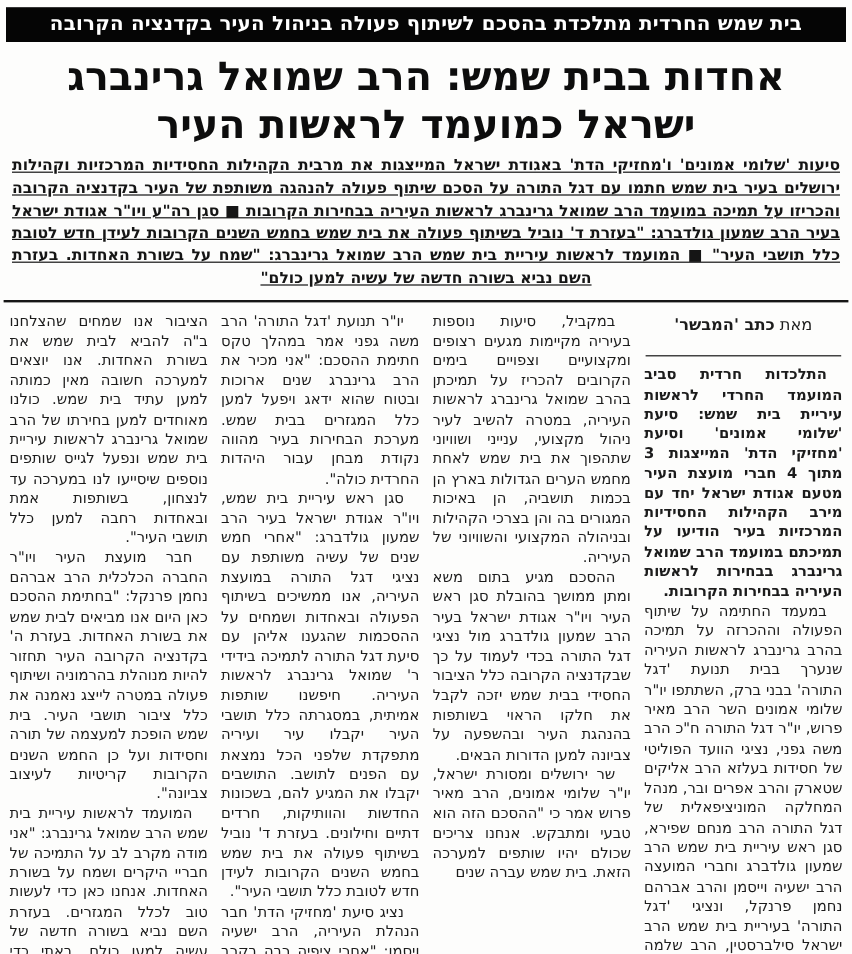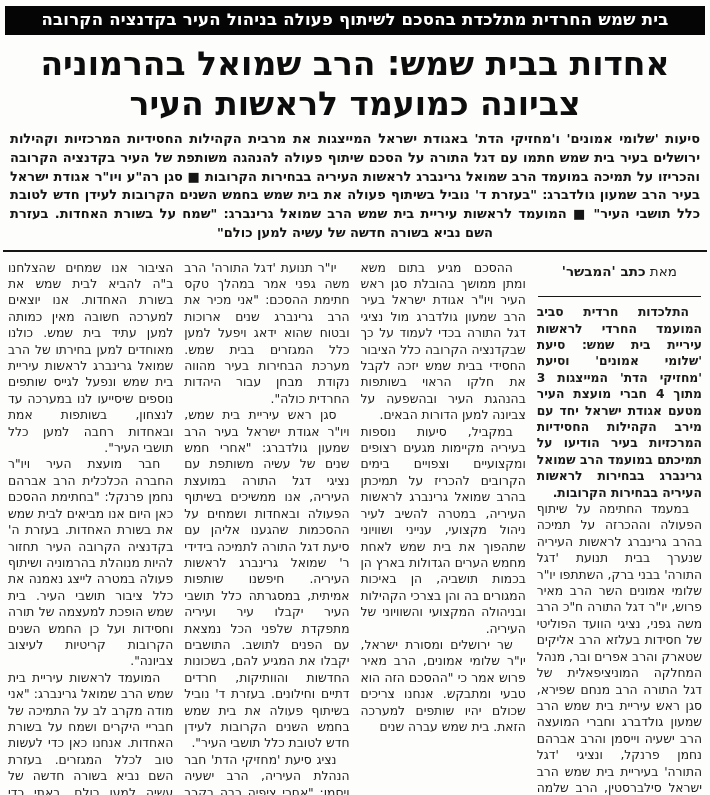--- a/index.html
+++ b/index.html
@@ -25,20 +25,21 @@
     text-align:center; font-weight:bold; color:#0d0d0d;
     font-size:33px; line-height:1.22;
   }
   .headline .hl-line { display:block; }
 
   .lead {
     margin:2px 10px 0 10px;
     font-size:13px; font-weight:bold; line-height:1.44;
     text-align:justify; text-align-last:center;
     color:#151515;
+    text-decoration:underline;
   }
 
   .lead-rule {
     height:0; border:none; border-top:2px solid #161616;
     margin:7px 3px 0 3px;
   }
 
   .cols {
     display:flex; gap:11px;
     margin:8px 8px 0 8px;
@@ -63,37 +64,37 @@
   .para.bold { font-weight:bold; }
 </style>
 </head>
 <body>
 
 <div class="page">
 
   <div class="kicker">בית שמש החרדית מתלכדת בהסכם לשיתוף פעולה בניהול העיר בקדנציה הקרובה</div>
 
   <h1 class="headline">
-    <span class="hl-line">אחדות בבית שמש: הרב שמואל בהרמוניה</span>
-    <span class="hl-line">צביונה כמועמד לראשות העיר</span>
+    <span class="hl-line">אחדות בבית שמש: הרב שמואל גרינברג</span>
+    <span class="hl-line">ישראל כמועמד לראשות העיר</span>
   </h1>
 
   <div class="lead">סיעות 'שלומי אמונים' ו'מחזיקי הדת' באגודת ישראל המייצגות את מרבית הקהילות החסידיות המרכזיות וקהילות ירושלים בעיר בית שמש חתמו עם דגל התורה על הסכם שיתוף פעולה להנהגה משותפת של העיר בקדנציה הקרובה והכריזו על תמיכה במועמד הרב שמואל גרינברג לראשות העיריה בבחירות הקרובות ■ סגן רה"ע ויו"ר אגודת ישראל בעיר הרב שמעון גולדברג: "בעזרת ד' נוביל בשיתוף פעולה את בית שמש בחמש השנים הקרובות לעידן חדש לטובת כלל תושבי העיר" ■ המועמד לראשות עיריית בית שמש הרב שמואל גרינברג: "שמח על בשורת האחדות. בעזרת השם נביא בשורה חדשה של עשיה למען כולם"</div>
 
   <hr class="lead-rule">
 
   <div class="cols">
       <div class="col">
         <div class="byline"><span>מאת </span><span class="byline-author">כתב 'המבשר'</span></div>
         <p class="para bold">התלכדות חרדית סביב המועמד החרדי לראשות עיריית בית שמש: סיעת 'שלומי אמונים' וסיעת 'מחזיקי הדת' המייצגות 3 מתוך 4 חברי מועצת העיר מטעם אגודת ישראל יחד עם מירב הקהילות החסידיות המרכזיות בעיר הודיעו על תמיכתם במועמד הרב שמואל גרינברג בבחירות לראשות העיריה בבחירות הקרובות.</p>
         <p class="para">במעמד החתימה על שיתוף הפעולה וההכרזה על תמיכה בהרב גרינברג לראשות העיריה שנערך בבית תנועת 'דגל התורה' בבני ברק, השתתפו יו"ר שלומי אמונים השר הרב מאיר פרוש, יו"ר דגל התורה ח"כ הרב משה גפני, נציגי הוועד הפוליטי של חסידות בעלזא הרב אליקים שטארק והרב אפרים ובר, מנהל המחלקה המוניציפאלית של דגל התורה הרב מנחם שפירא, סגן ראש עיריית בית שמש הרב שמעון גולדברג וחברי המועצה הרב ישעיה וייסמן והרב אברהם נחמן פרנקל, ונציגי 'דגל התורה' בעיריית בית שמש הרב ישראל סילברסטין, הרב שלמה ברילנט,</p>
       </div>
       <div class="col">
+        <p class="para">במקביל, סיעות נוספות בעיריה מקיימות מגעים רצופים ומקצועיים וצפויים בימים הקרובים להכריז על תמיכתן בהרב שמואל גרינברג לראשות העיריה, במטרה להשיב לעיר ניהול מקצועי, ענייני ושוויוני שתהפוך את בית שמש לאחת מחמש הערים הגדולות בארץ הן בכמות תושביה, הן באיכות המגורים בה והן בצרכי הקהילות ובניהולה המקצועי והשוויוני של העיריה.</p>
         <p class="para">ההסכם מגיע בתום משא ומתן ממושך בהובלת סגן ראש העיר ויו"ר אגודת ישראל בעיר הרב שמעון גולדברג מול נציגי דגל התורה בכדי לעמוד על כך שבקדנציה הקרובה כלל הציבור החסידי בבית שמש יזכה לקבל את חלקו הראוי בשותפות בהנהגת העיר ובהשפעה על צביונה למען הדורות הבאים.</p>
-        <p class="para">במקביל, סיעות נוספות בעיריה מקיימות מגעים רצופים ומקצועיים וצפויים בימים הקרובים להכריז על תמיכתן בהרב שמואל גרינברג לראשות העיריה, במטרה להשיב לעיר ניהול מקצועי, ענייני ושוויוני שתהפוך את בית שמש לאחת מחמש הערים הגדולות בארץ הן בכמות תושביה, הן באיכות המגורים בה והן בצרכי הקהילות ובניהולה המקצועי והשוויוני של העיריה.</p>
         <p class="para">שר ירושלים ומסורת ישראל, יו"ר שלומי אמונים, הרב מאיר פרוש אמר כי "ההסכם הזה הוא טבעי ומתבקש. אנחנו צריכים שכולם יהיו שותפים למערכה הזאת. בית שמש עברה שנים</p>
       </div>
       <div class="col">
         <p class="para">יו"ר תנועת 'דגל התורה' הרב משה גפני אמר במהלך טקס חתימת ההסכם: "אני מכיר את הרב גרינברג שנים ארוכות ובטוח שהוא ידאג ויפעל למען כלל המגזרים בבית שמש. מערכת הבחירות בעיר מהווה נקודת מבחן עבור היהדות החרדית כולה".</p>
         <p class="para">סגן ראש עיריית בית שמש, ויו"ר אגודת ישראל בעיר הרב שמעון גולדברג: "אחרי חמש שנים של עשיה משותפת עם נציגי דגל התורה במועצת העיריה, אנו ממשיכים בשיתוף הפעולה ובאחדות ושמחים על ההסכמות שהגענו אליהן עם סיעת דגל התורה לתמיכה בידידי ר' שמואל גרינברג לראשות העיריה. חיפשנו שותפות אמיתית, במסגרתה כלל תושבי העיר יקבלו עיר ועיריה מתפקדת שלפני הכל נמצאת עם הפנים לתושב. התושבים יקבלו את המגיע להם, בשכונות החדשות והוותיקות, חרדים דתיים וחילונים. בעזרת ד' נוביל בשיתוף פעולה את בית שמש בחמש השנים הקרובות לעידן חדש לטובת כלל תושבי העיר".</p>
         <p class="para">נציג סיעת 'מחזיקי הדת' חבר הנהלת העיריה, הרב ישעיה ויסמן: "אחרי ציפיה רבה בקרב כלל</p>
       </div>
       <div class="col">
         <p class="para noindent">הציבור אנו שמחים שהצלחנו ב"ה להביא לבית שמש את בשורת האחדות. אנו יוצאים למערכה חשובה מאין כמותה למען עתיד בית שמש. כולנו מאוחדים למען בחירתו של הרב שמואל גרינברג לראשות עיריית בית שמש ונפעל לגייס שותפים נוספים שיסייעו לנו במערכה עד לנצחון, בשותפות אמת ובאחדות רחבה למען כלל תושבי העיר".</p>
         <p class="para">חבר מועצת העיר ויו"ר החברה הכלכלית הרב אברהם נחמן פרנקל: "בחתימת ההסכם כאן היום אנו מביאים לבית שמש את בשורת האחדות. בעזרת ה' בקדנציה הקרובה העיר תחזור להיות מנוהלת בהרמוניה ושיתוף פעולה במטרה לייצג נאמנה את כלל ציבור תושבי העיר. בית שמש הופכת למעצמה של תורה וחסידות ועל כן החמש השנים הקרובות קריטיות לעיצוב צביונה".</p>

